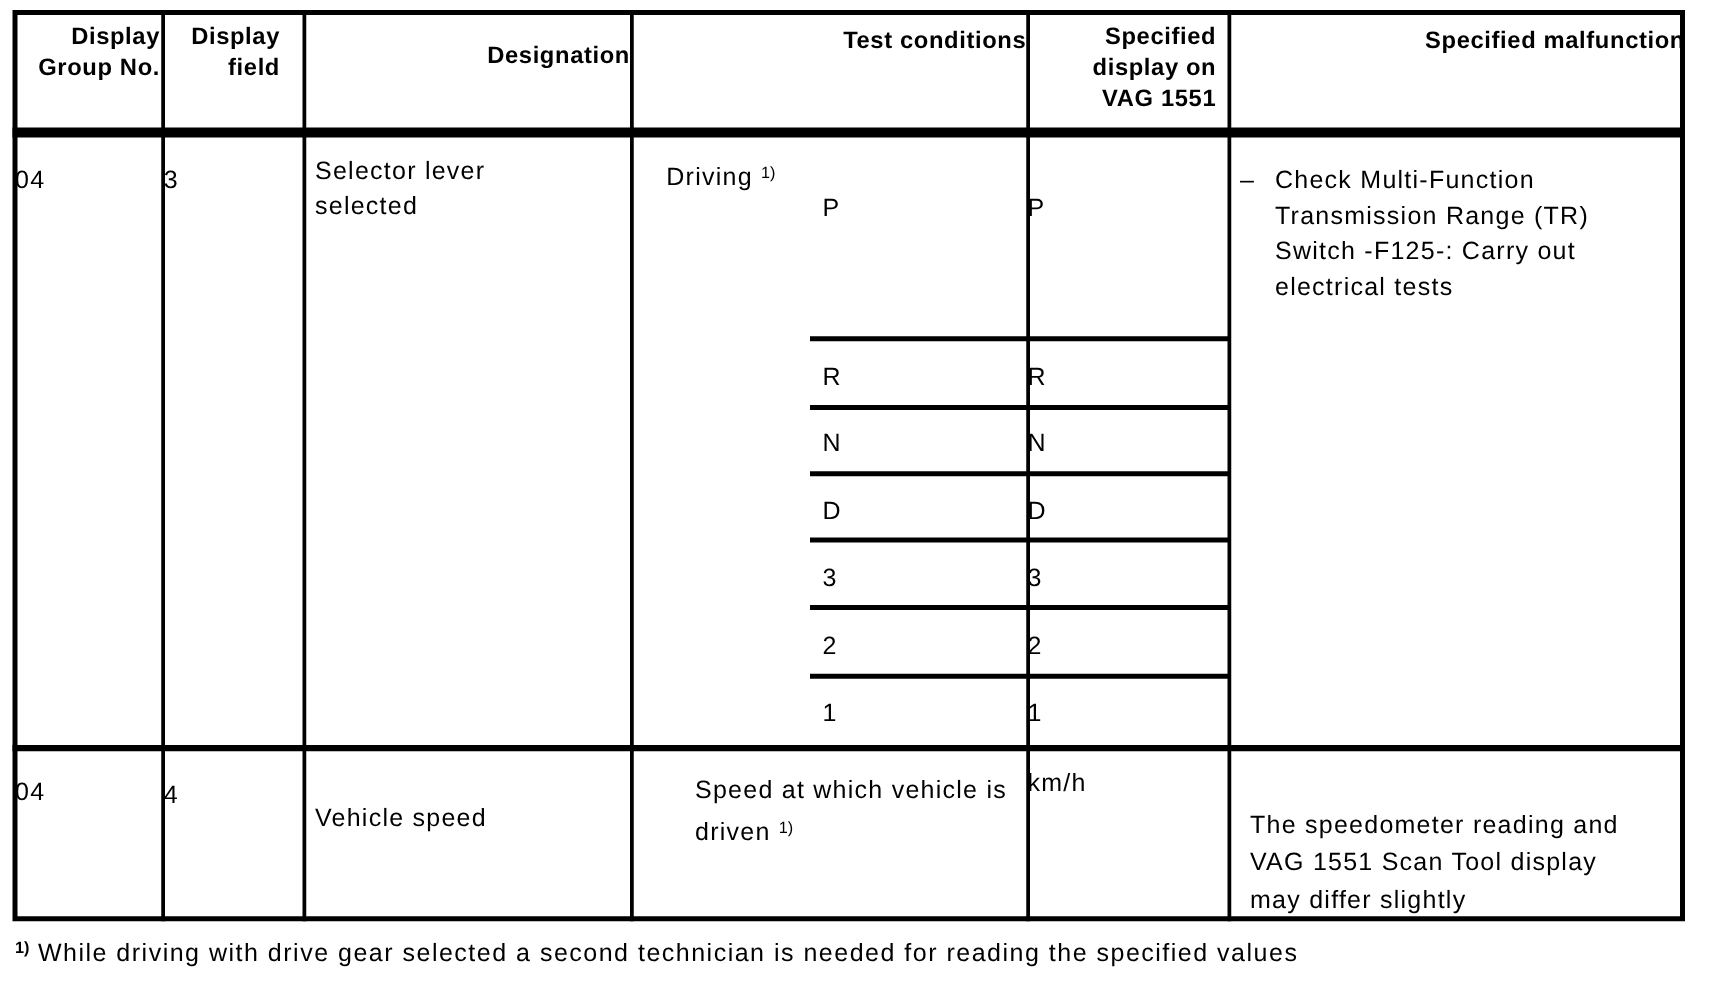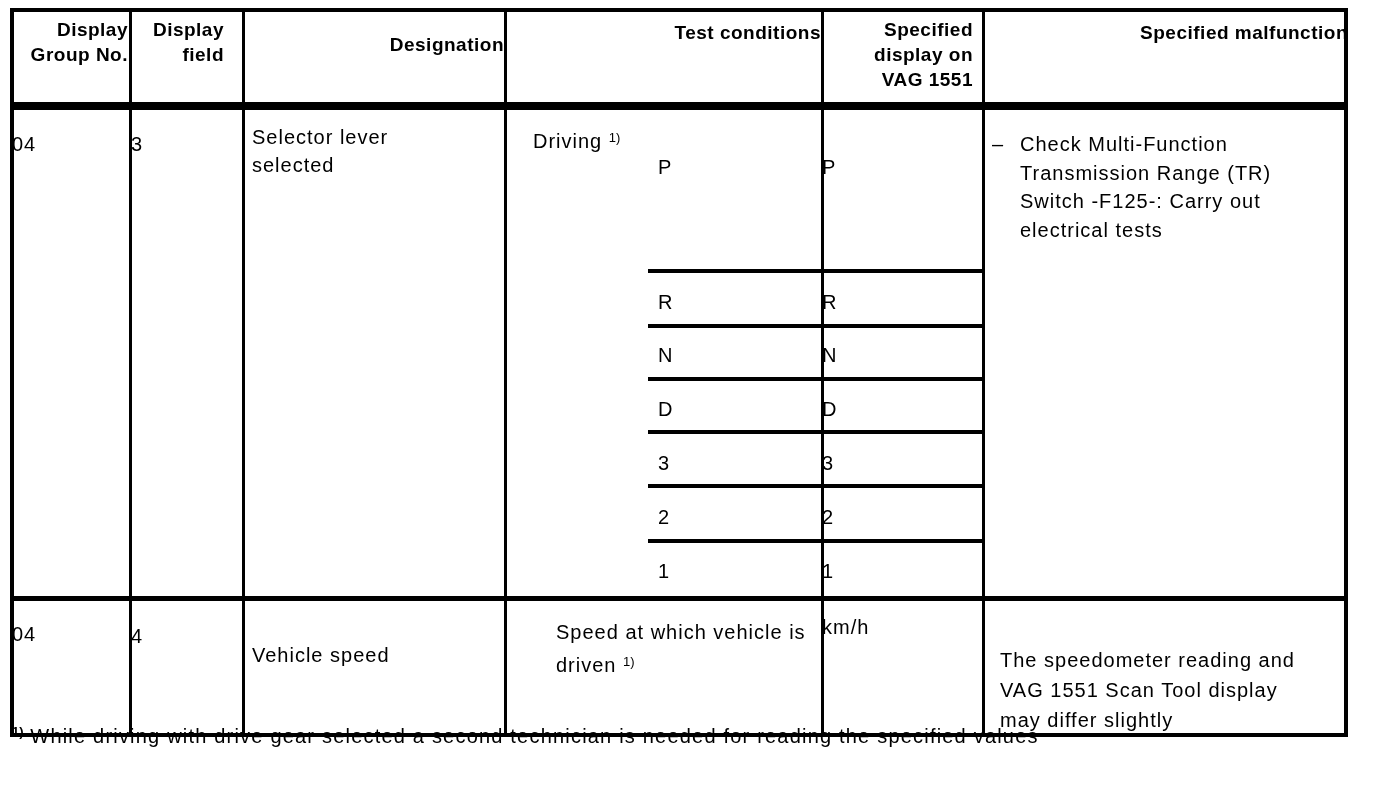--- a/index.html
+++ b/index.html
@@ -14,21 +14,21 @@
   .hdr {
     position:absolute; font-weight:bold; font-size:19px; line-height:25px;
     text-align:right; letter-spacing:0.5px;
   }
   .cell {
     position:absolute; font-size:20px; line-height:29px; letter-spacing:1px;
   }
   .ctr { }
   sup.fn { font-size:13px; letter-spacing:0; vertical-align:6px; }
   .footnote {
-    position:absolute; left:12px; top:724px; font-size:20px;
+    position:absolute; left:12px; top:750px; font-size:20px;
     letter-spacing:1.2px;
   }
   .footnote sup.fn { vertical-align:7px; font-weight:bold; }
 </style>
 </head>
 <body>
 
 <div class="abs" style="left:10px; top:8px; width:1338px; height:729px; border:4px solid #000;"></div>
 
 <div class="line" style="left:129px; top:8px;  width:3px; height:729px;"></div>

